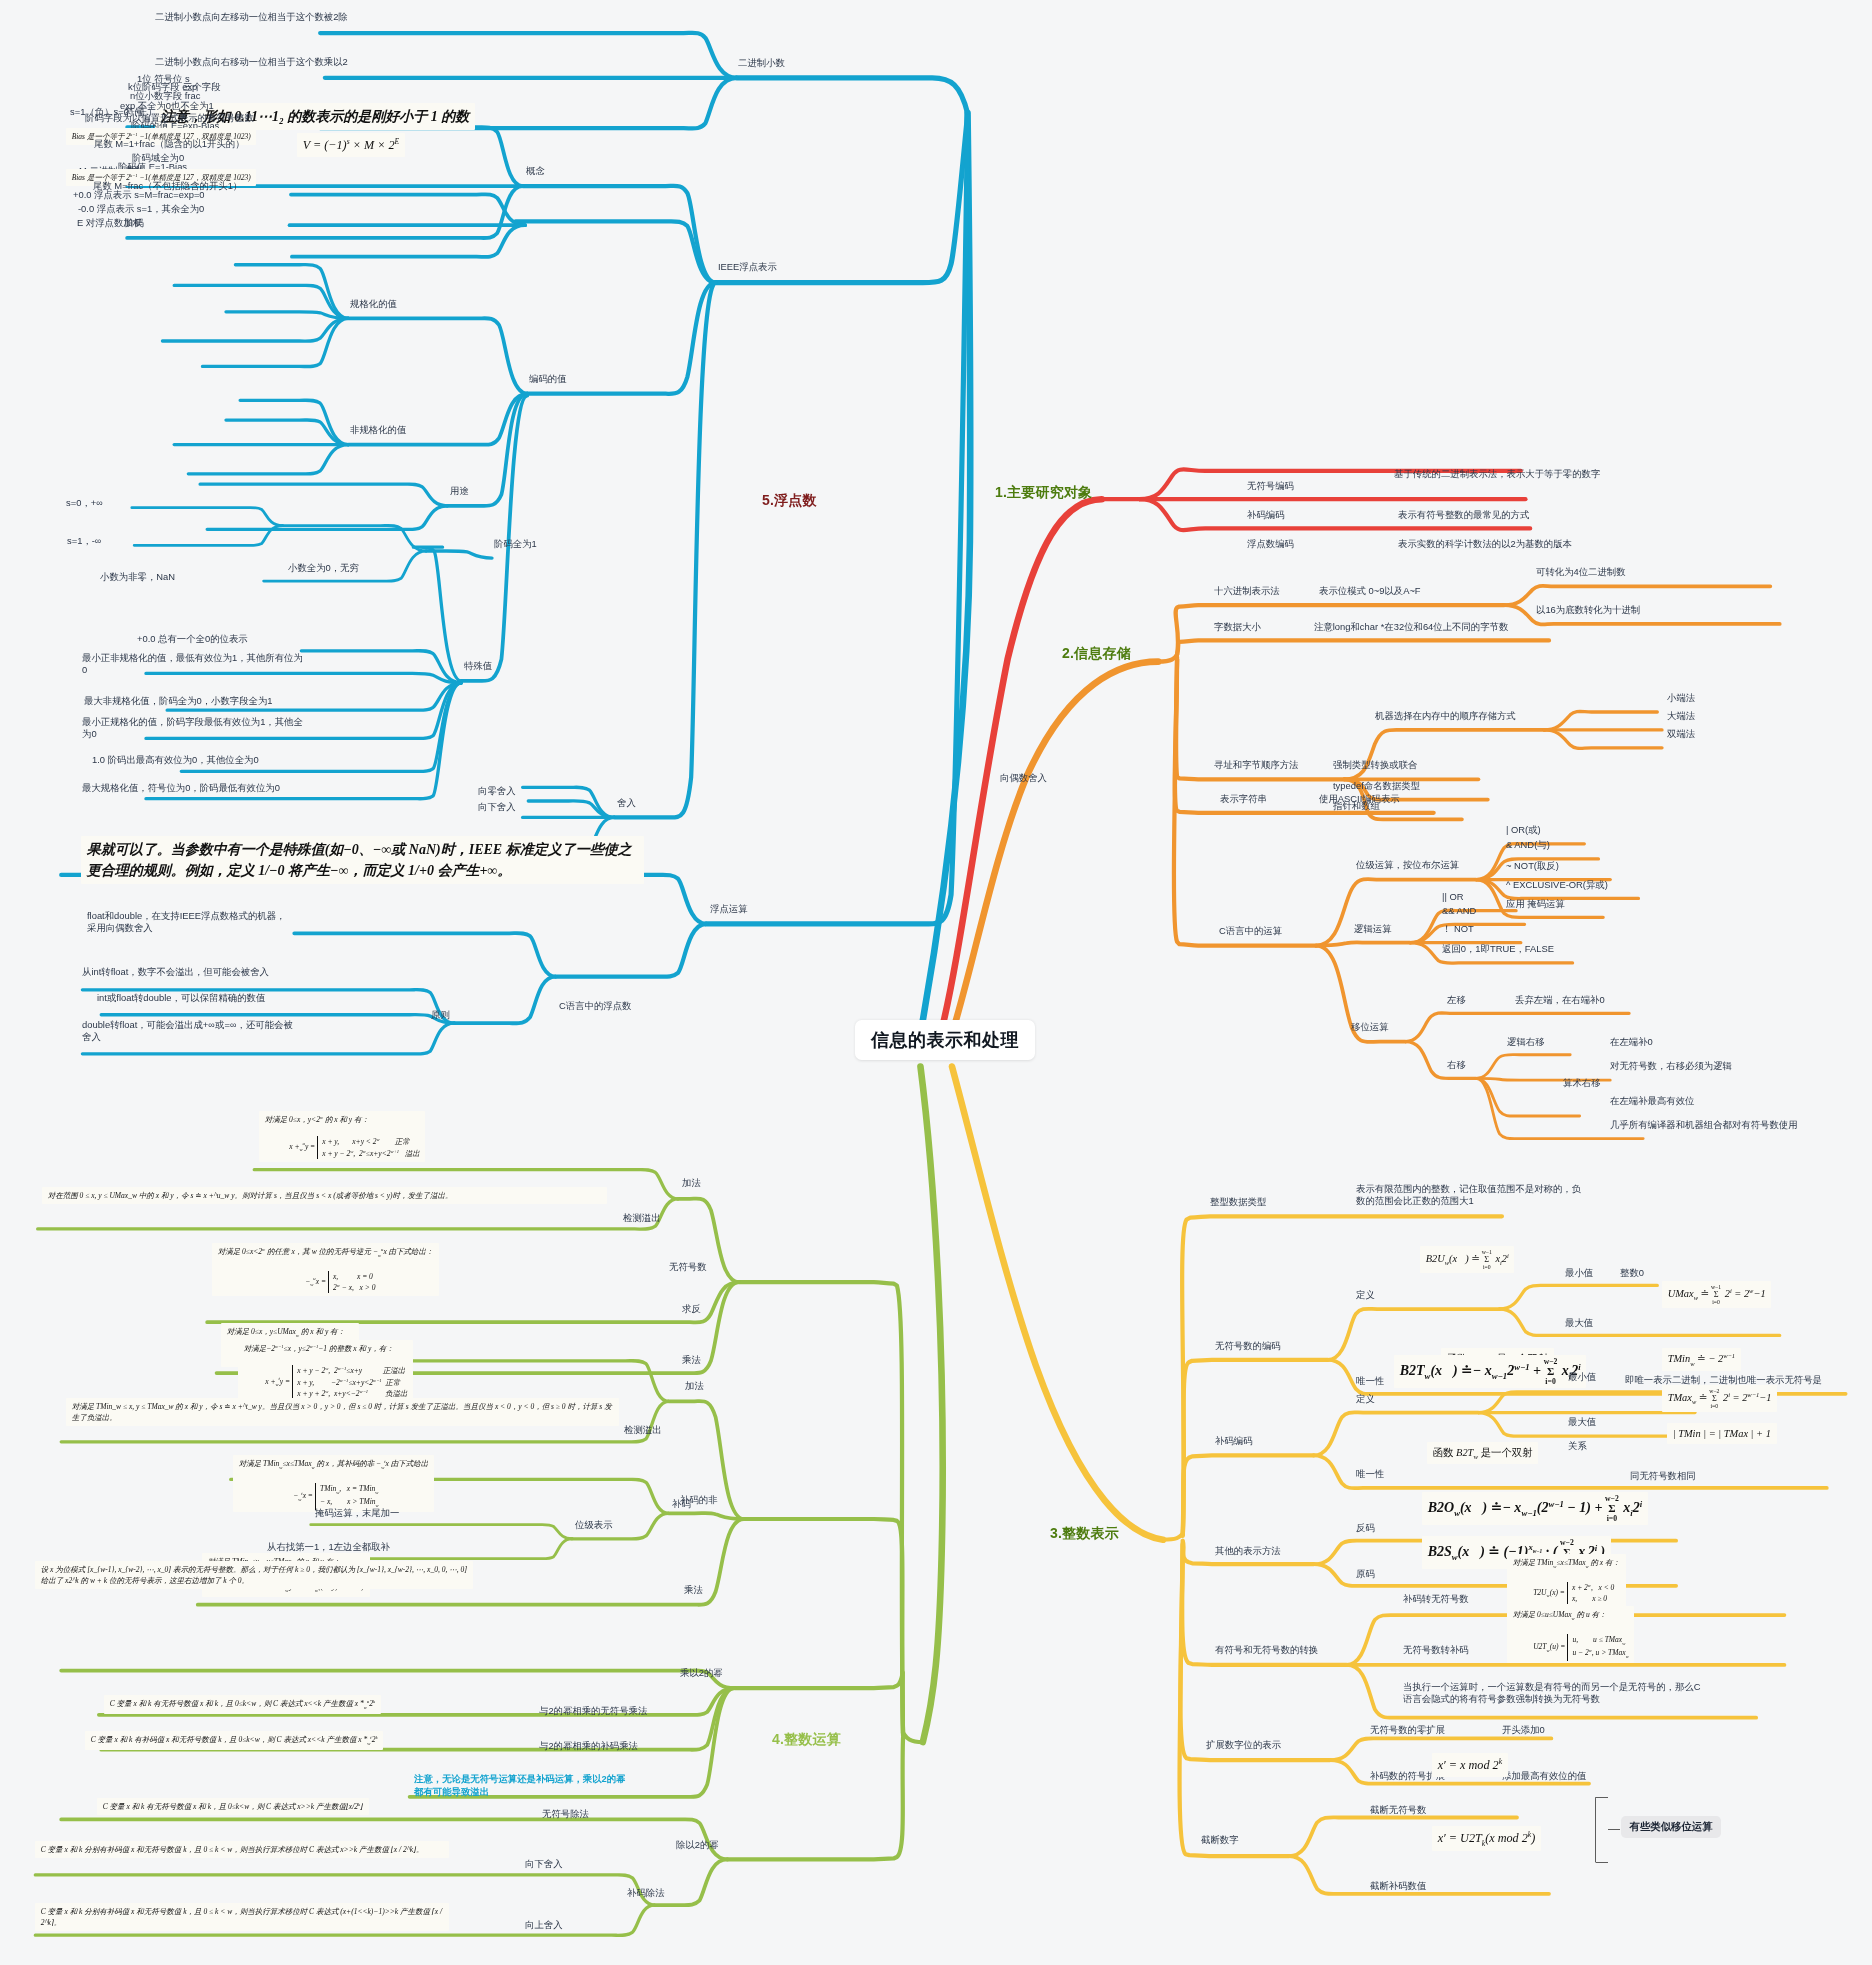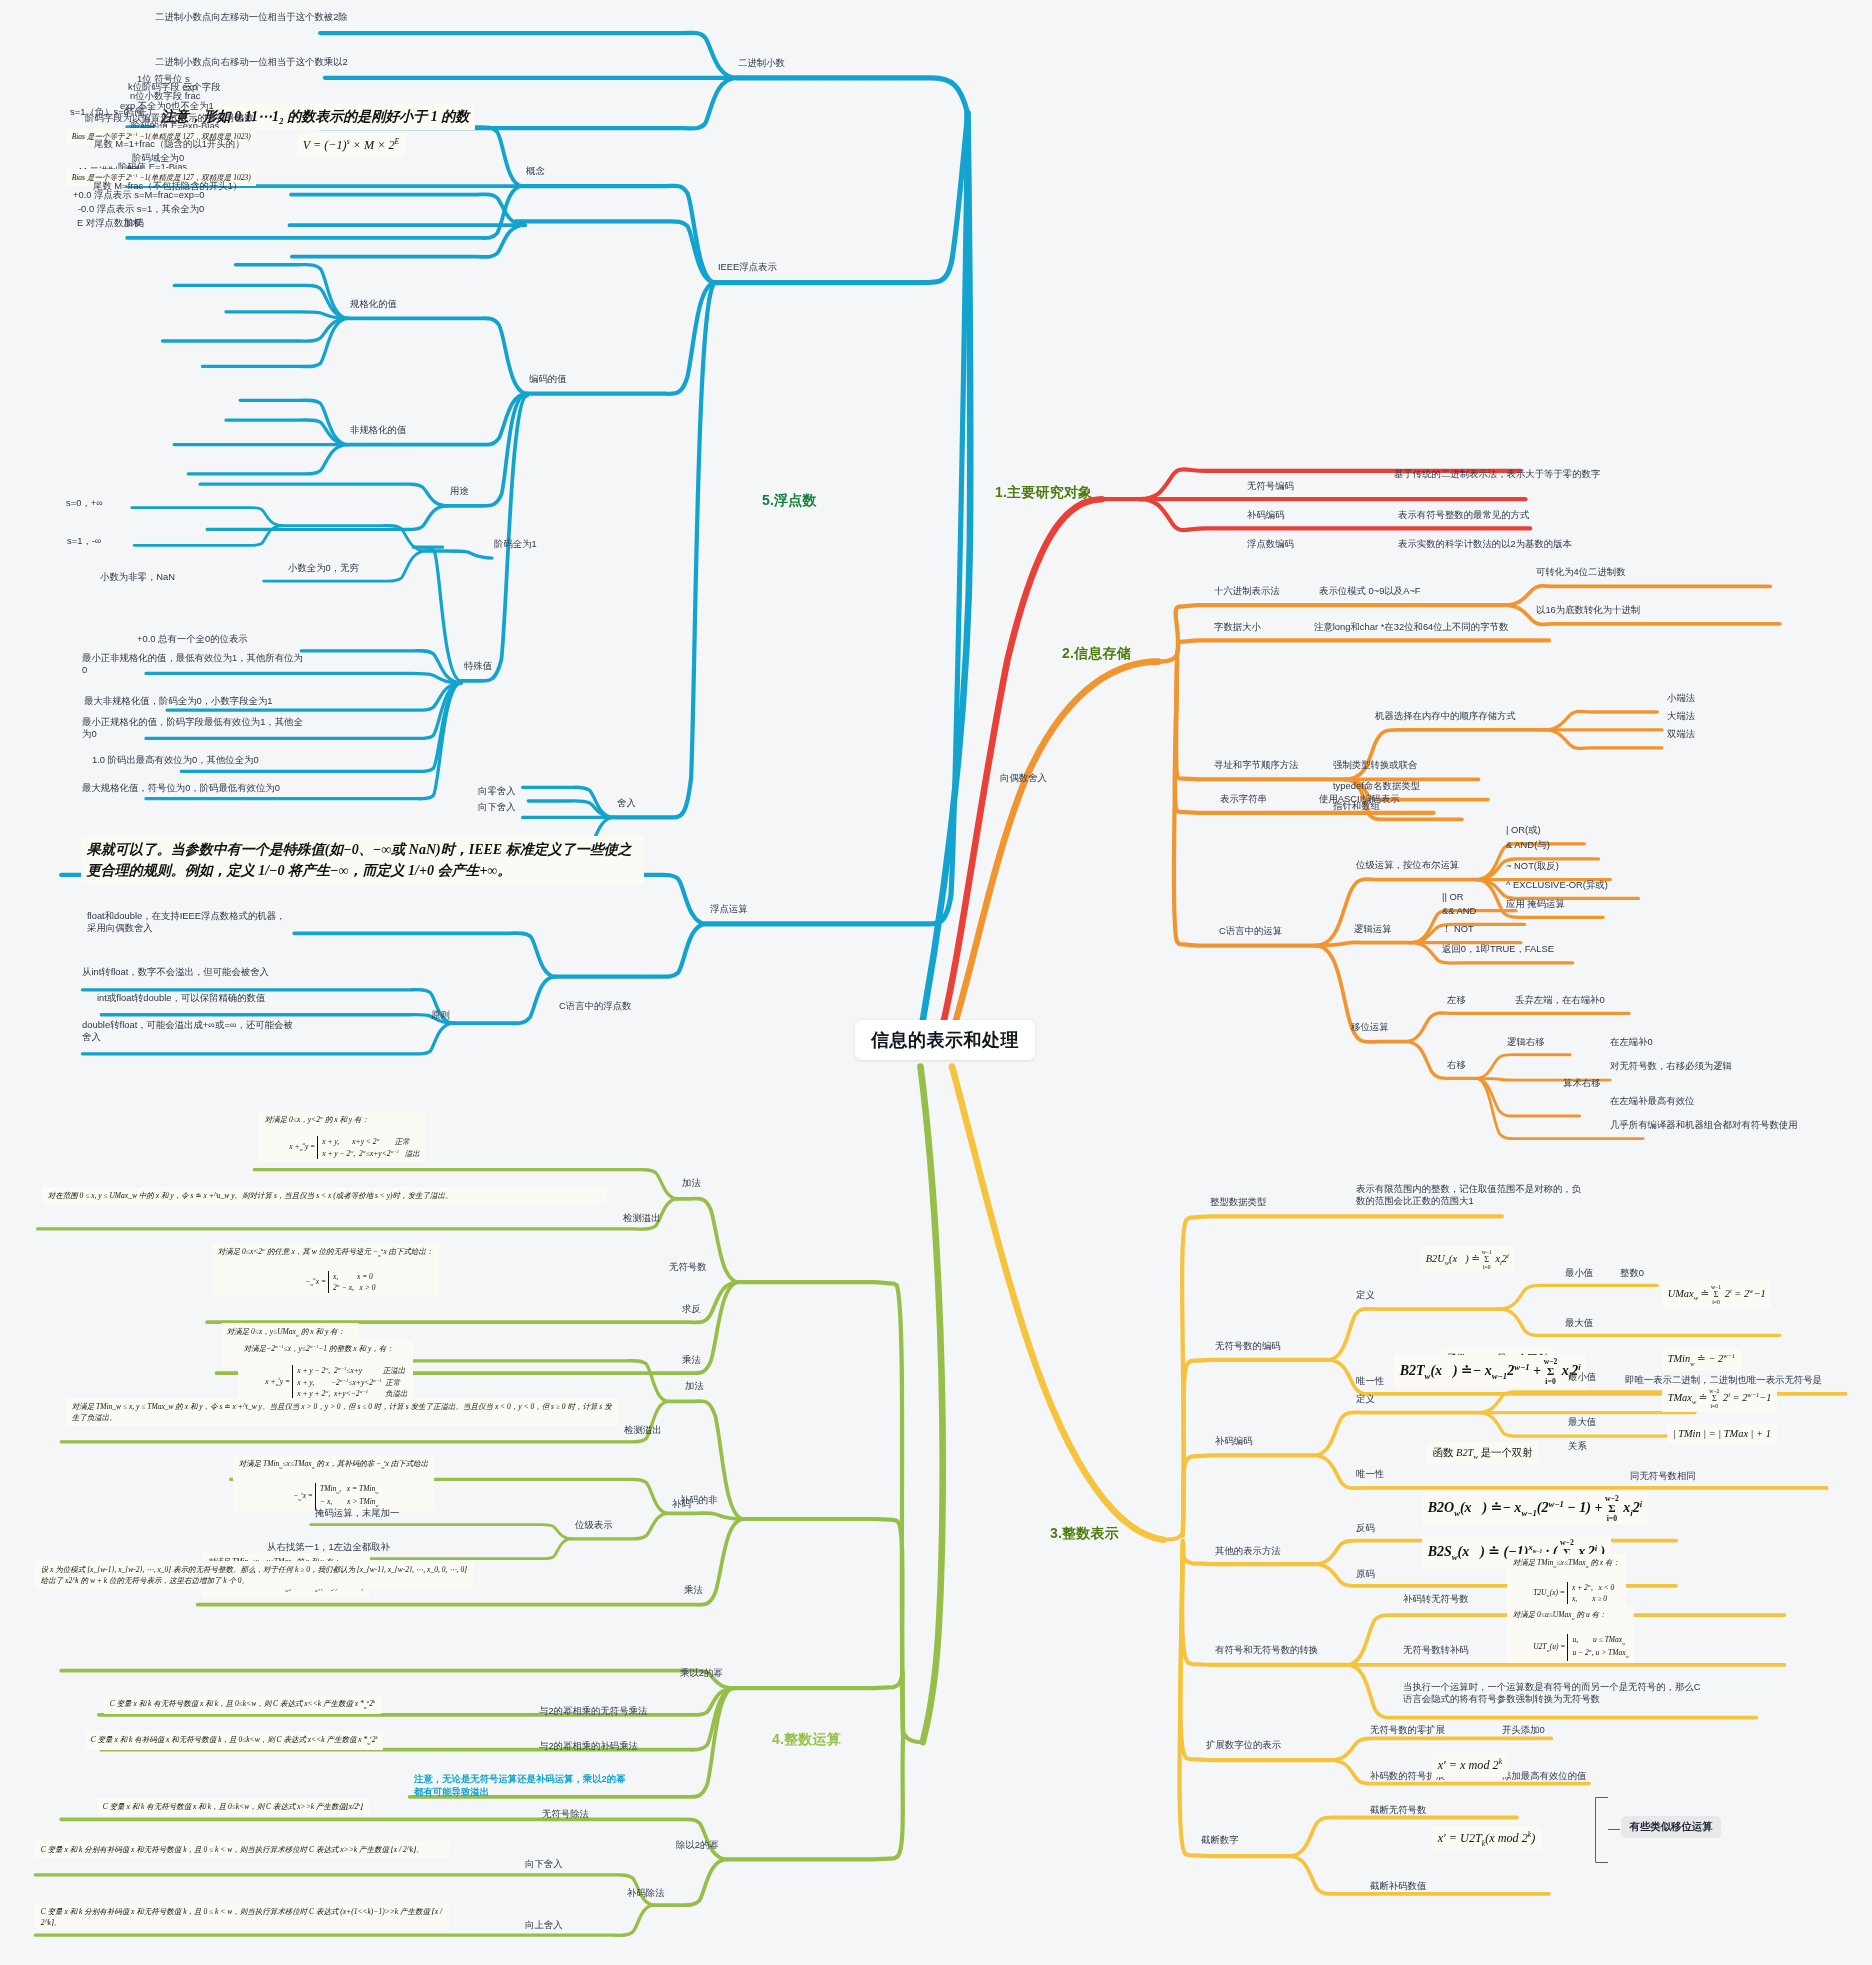--- a/index.html
+++ b/index.html
@@ -37,21 +37,21 @@
     color:#111821;
     box-shadow:0 0.9px 2.8px rgba(0,0,0,.10);
     letter-spacing:0.5px;
   }
   
   .lvl1{
     font-size:14px;
     font-weight:bold;
     letter-spacing:0.2px;
   }
-  .c-red   {color:#15803d;text-align:right;}
+  .c-red   {color:#7f1d1d;text-align:right;}
   .c-green {color:#96bf4a;}
 
   .lvl1.dark{color:#4d7c0f;}
 
   
   .formula{
     background:#fbfaf4;
     color:#111;
     font-family:"Liberation Serif","DejaVu Serif",serif;
     font-style:italic;

